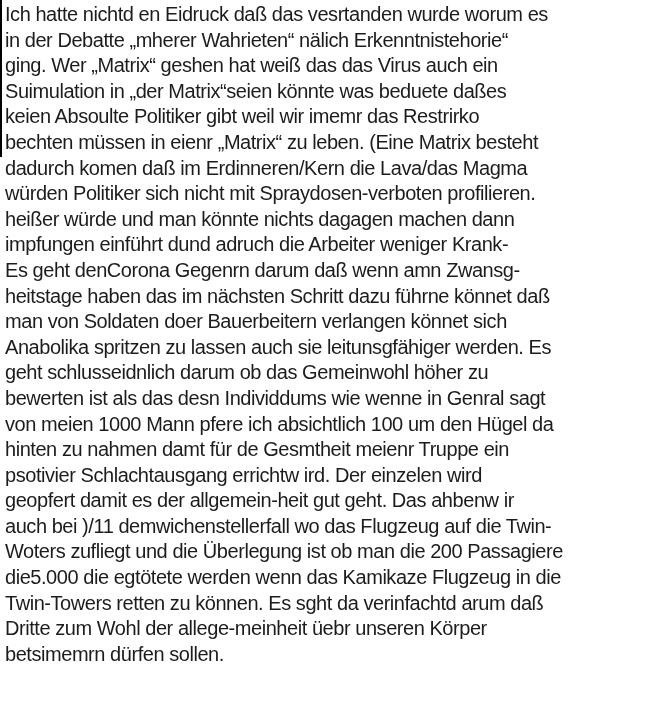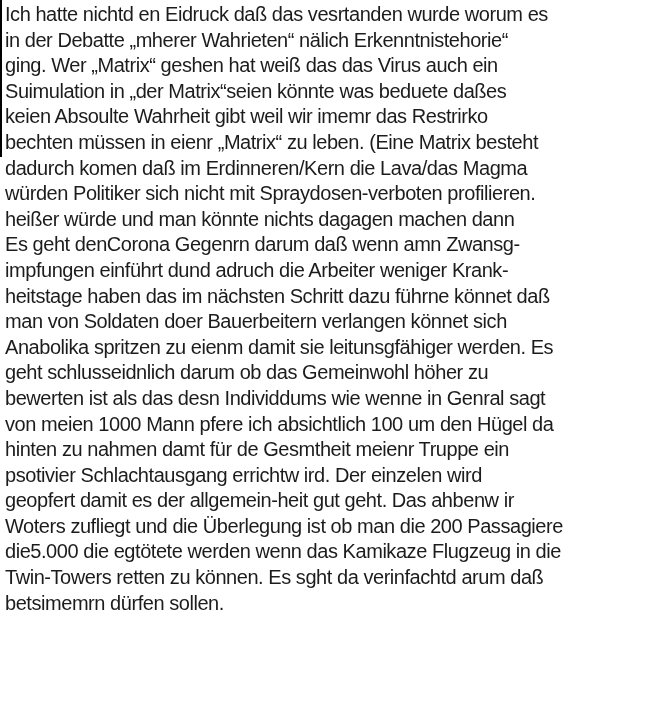--- a/index.html
+++ b/index.html
@@ -40,34 +40,36 @@
 </head>
 <body>
 
 <div class="page">
   <div class="edge-line"></div>
   <div class="text-block">
     <div class="text-line">Ich hatte nichtd en Eidruck daß das vesrtanden wurde worum es</div>
     <div class="text-line">in der Debatte „mherer Wahrieten“ nälich Erkenntnistehorie“</div>
     <div class="text-line">ging. Wer „Matrix“ geshen hat weiß das das Virus auch ein</div>
     <div class="text-line">Suimulation in „der Matrix“seien könnte was beduete daßes</div>
-    <div class="text-line">keien Absoulte Wahrheit gibt weil wir imemr das Restrirko</div>
+    <div class="text-line">keien Absoulte Politiker gibt weil wir imemr das Restrirko</div>
     <div class="text-line">bechten müssen in eienr „Matrix“ zu leben. (Eine Matrix besteht</div>
     <div class="text-line">dadurch komen daß im Erdinneren/Kern die Lava/das Magma</div>
     <div class="text-line">würden Politiker sich nicht mit Spraydosen-verboten profilieren.</div>
     <div class="text-line">heißer würde und man könnte nichts dagagen machen dann</div>
+    <div class="text-line">impfungen einführt dund adruch die Arbeiter weniger Krank-</div>
     <div class="text-line">Es geht denCorona Gegenrn darum daß wenn amn Zwansg-</div>
-    <div class="text-line">impfungen einführt dund adruch die Arbeiter weniger Krank-</div>
     <div class="text-line">heitstage haben das im nächsten Schritt dazu führne könnet daß</div>
     <div class="text-line">man von Soldaten doer Bauerbeitern verlangen könnet sich</div>
-    <div class="text-line">Anabolika spritzen zu eienm damit sie leitunsgfähiger werden. Es</div>
+    <div class="text-line">Anabolika spritzen zu lassen auch sie leitunsgfähiger werden. Es</div>
     <div class="text-line">geht schlusseidnlich darum ob das Gemeinwohl höher zu</div>
     <div class="text-line">bewerten ist als das desn Individdums wie wenne in Genral sagt</div>
     <div class="text-line">von meien 1000 Mann pfere ich absichtlich 100 um den Hügel da</div>
     <div class="text-line">hinten zu nahmen damt für de Gesmtheit meienr Truppe ein</div>
     <div class="text-line">psotivier Schlachtausgang errichtw ird. Der einzelen wird</div>
     <div class="text-line">geopfert damit es der allgemein-heit gut geht. Das ahbenw ir</div>
+    <div class="text-line">auch bei )/11 demwichenstellerfall wo das Flugzeug auf die Twin-</div>
     <div class="text-line">Woters zufliegt und die Überlegung ist ob man die 200 Passagiere</div>
     <div class="text-line">die5.000 die egtötete werden wenn das Kamikaze Flugzeug in die</div>
     <div class="text-line">Twin-Towers retten zu können. Es sght da verinfachtd arum daß</div>
+    <div class="text-line">Dritte zum Wohl der allege-meinheit üebr unseren Körper</div>
     <div class="text-line">betsimemrn dürfen sollen.</div>
   </div>
 </div>
 
 </body></html>

